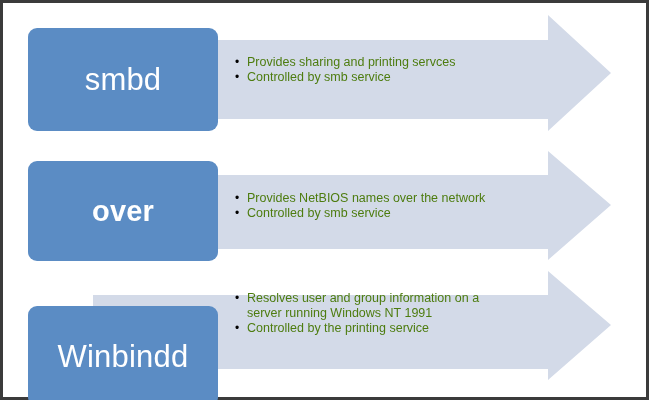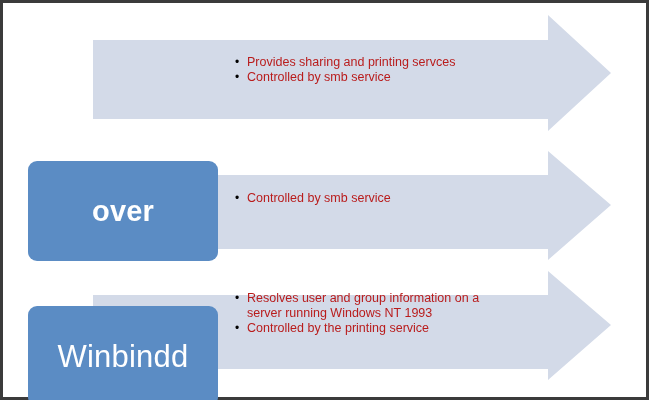--- a/index.html
+++ b/index.html
@@ -74,21 +74,21 @@
   
   .bullets {
     position: absolute;
     z-index: 3;
     margin: 0;
     padding: 0;
     list-style: none;
   }
   .bullets li {
     position: relative;
-    color: #b91c1c;
+    color: #4d7c0f;
     font-family: "Liberation Sans", sans-serif;
     font-size: 12.5px;
     line-height: 15px;
     padding-left: 12px;
     white-space: pre-line;
   }
   .bullets li::before {
     content: "\2022";
     position: absolute;
     left: 0;
@@ -102,51 +102,55 @@
 <body>
 
 <div id="diagram-frame">
   <div class="canvas">
 
     <div class="row" style="top:0px;height:140px;">
       <svg class="arrow-svg" width="649" height="140" viewBox="0 0 649 140" aria-hidden="true">
         <polygon points="90,37 545,37 545,12 608,70 545,128 545,116 90,116" fill="#d3dae8"></polygon>
       </svg>
 
+      <div class="label-box" style="left:25px;top:25px;width:190px;height:103px;">
+        <span class="label-text">smbd</span>
+      </div>
 
       <ul class="bullets" style="left:232px;top:52px;width:300px;">
         <li>Provides sharing and printing servces</li>
         <li>Controlled by smb service</li>
       </ul>
     </div>
 
     <div class="row" style="top:140px;height:125px;">
       <svg class="arrow-svg" width="649" height="125" viewBox="0 0 649 125" aria-hidden="true">
         <polygon points="90,32 545,32 545,8 608,62 545,117 545,106 90,106" fill="#d3dae8"></polygon>
       </svg>
 
       <div class="label-box" style="left:25px;top:18px;width:190px;height:100px;">
         <span class="label-text bold">over</span>
       </div>
 
       <ul class="bullets" style="left:232px;top:48px;width:320px;">
+        <li>Provides NetBIOS names over the network</li>
         <li>Controlled by smb service</li>
       </ul>
     </div>
 
     <div class="row" style="top:265px;height:135px;">
       <svg class="arrow-svg" width="649" height="135" viewBox="0 0 649 135" aria-hidden="true">
         <polygon points="90,27 545,27 545,3 608,57 545,112 545,101 90,101" fill="#d3dae8"></polygon>
       </svg>
 
       <div class="label-box" style="left:25px;top:10px;width:190px;height:100px;margin-top:28px;">
         <span class="label-text">Winbindd</span>
       </div>
 
       <ul class="bullets" style="left:232px;top:23px;width:300px;">
         <li>Resolves user and group information on a
-server running Windows NT 1993</li>
+server running Windows NT 1991</li>
         <li>Controlled by the printing service</li>
       </ul>
     </div>
 
   </div>
 </div>
 
 </body></html>

